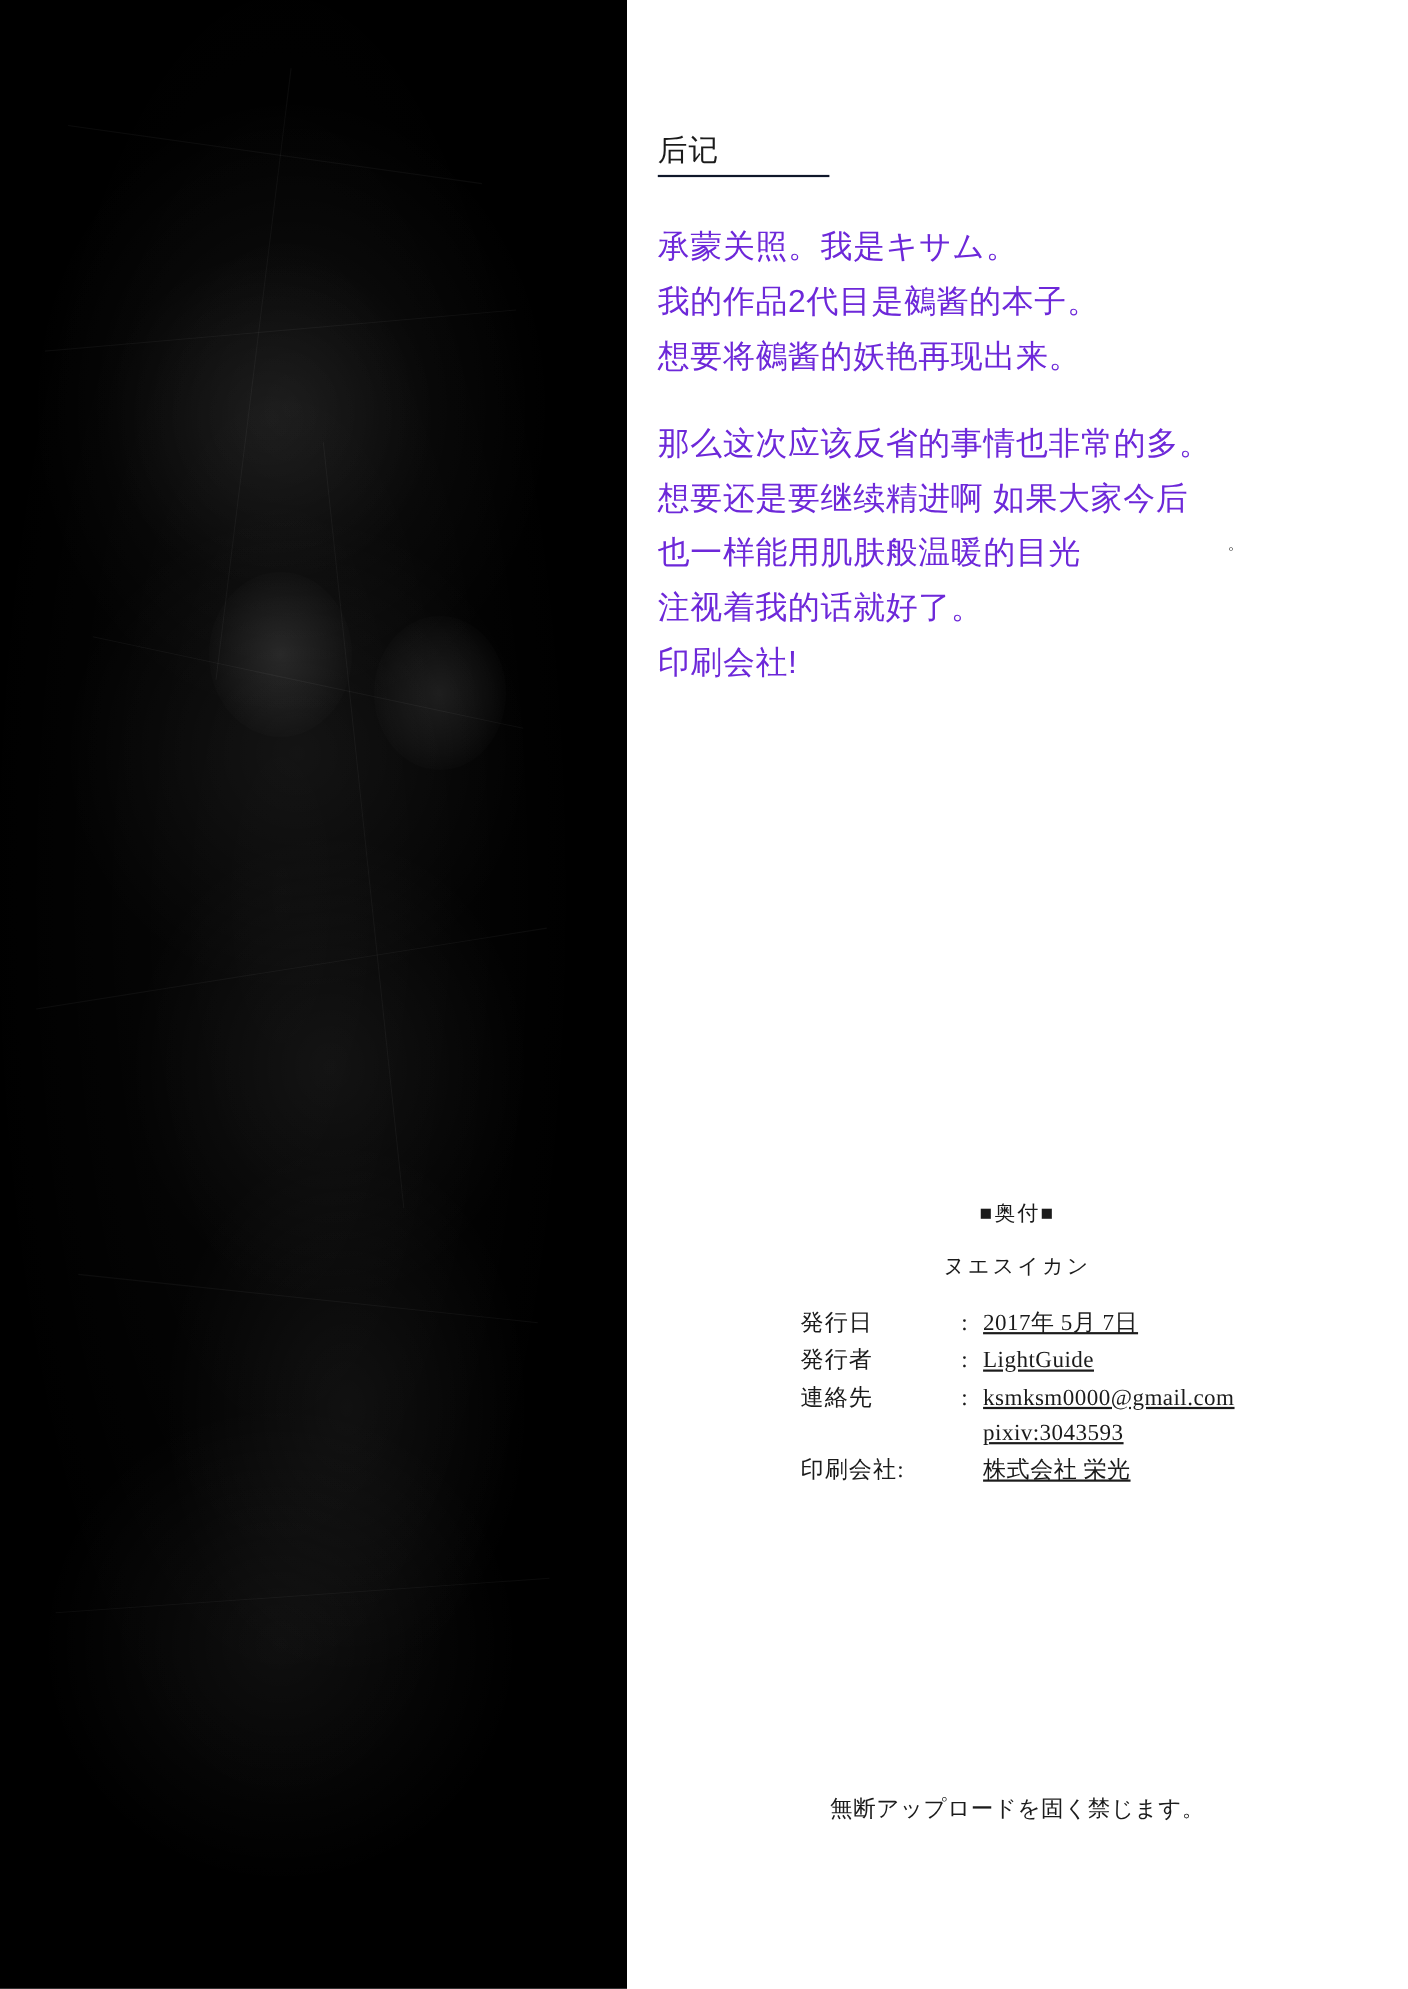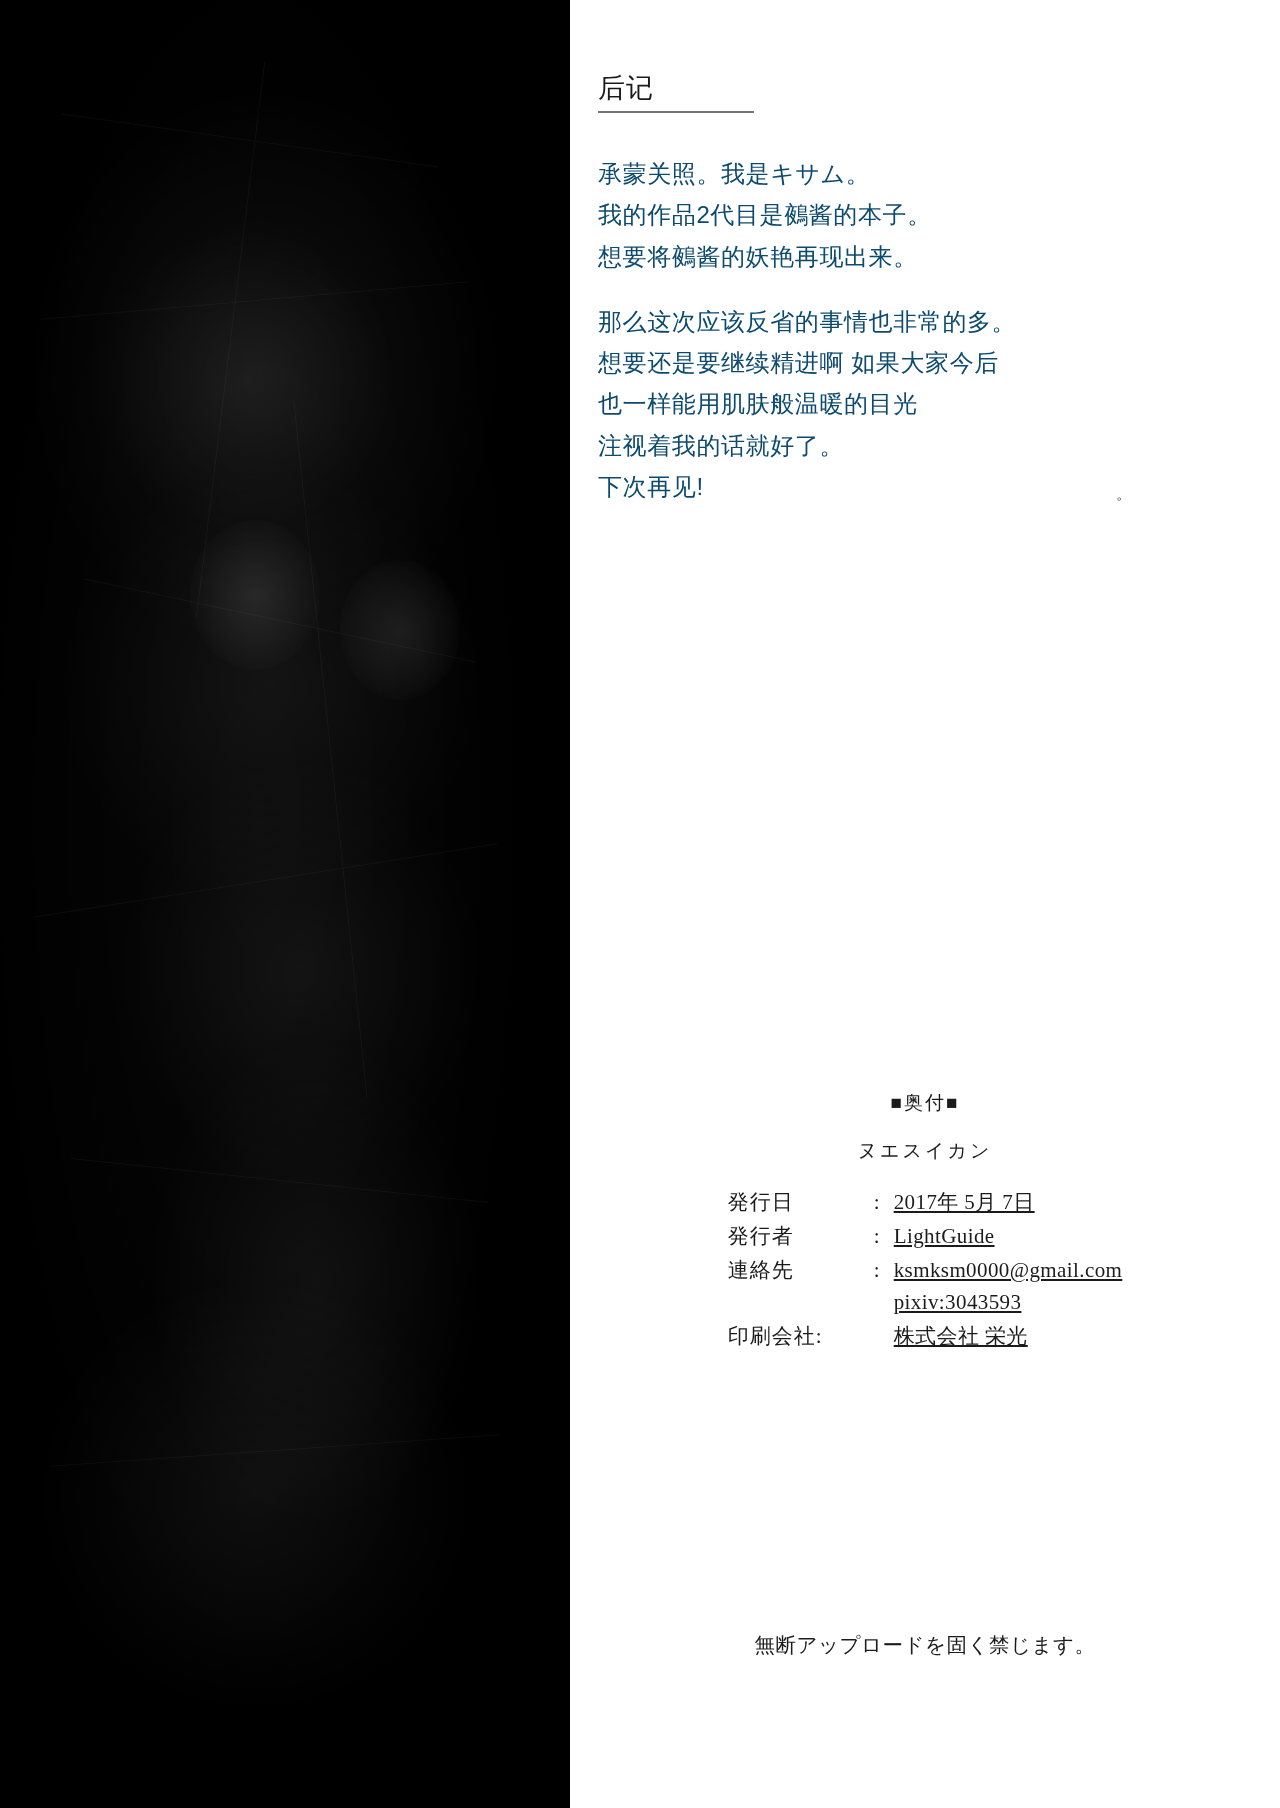--- a/index.html
+++ b/index.html
@@ -68,28 +68,29 @@
     left: 28px;
     top: 70px;
     width: 640px;
   }
   #afterword-heading {
     font-size: 27px;
     color: #1b1b1b;
     letter-spacing: 1px;
     display: inline-block;
     padding-bottom: 5px;
-    border-bottom: 2px solid #737373;
+    border-bottom: 2px solid #0f172a;
     padding-right: 100px;
+    margin-top: 48px;
   }
   .afterword-para {
     margin-top: 0;
-    font-size: 24px;
+    font-size: 29px;
     line-height: 1.72;
-    color: #0c4a6e;
+    color: #6d28d9;
     letter-spacing: 0.6px;
   }
   #afterword-p1 { margin-top: 40px; }
   #afterword-p2 { margin-top: 34px; }
   #afterword-p3 { margin-top: 16px; }
 
   .stray-dot {
     position: absolute;
     left: 518px;
     top: 415px;
@@ -180,21 +181,21 @@
       <span>我的作品2代目是鵺酱的本子。</span><br>
       <span>想要将鵺酱的妖艳再现出来。</span>
     </p>
 
 
     <p class="afterword-para" id="afterword-p3">
       <span>那么这次应该反省的事情也非常的多。</span><br>
       <span>想要还是要继续精进啊 如果大家今后</span><br>
       <span>也一样能用肌肤般温暖的目光</span><br>
       <span>注视着我的话就好了。</span><br>
-      <span>下次再见!</span>
+      <span>印刷会社!</span>
     </p>
 
     <span class="stray-dot">。</span>
   </section>
 
   <section id="colophon-section">
     <div id="colophon-title">■奥付■</div>
     <div id="colophon-subtitle">ヌエスイカン</div>
 
     <table id="colophon-table">

